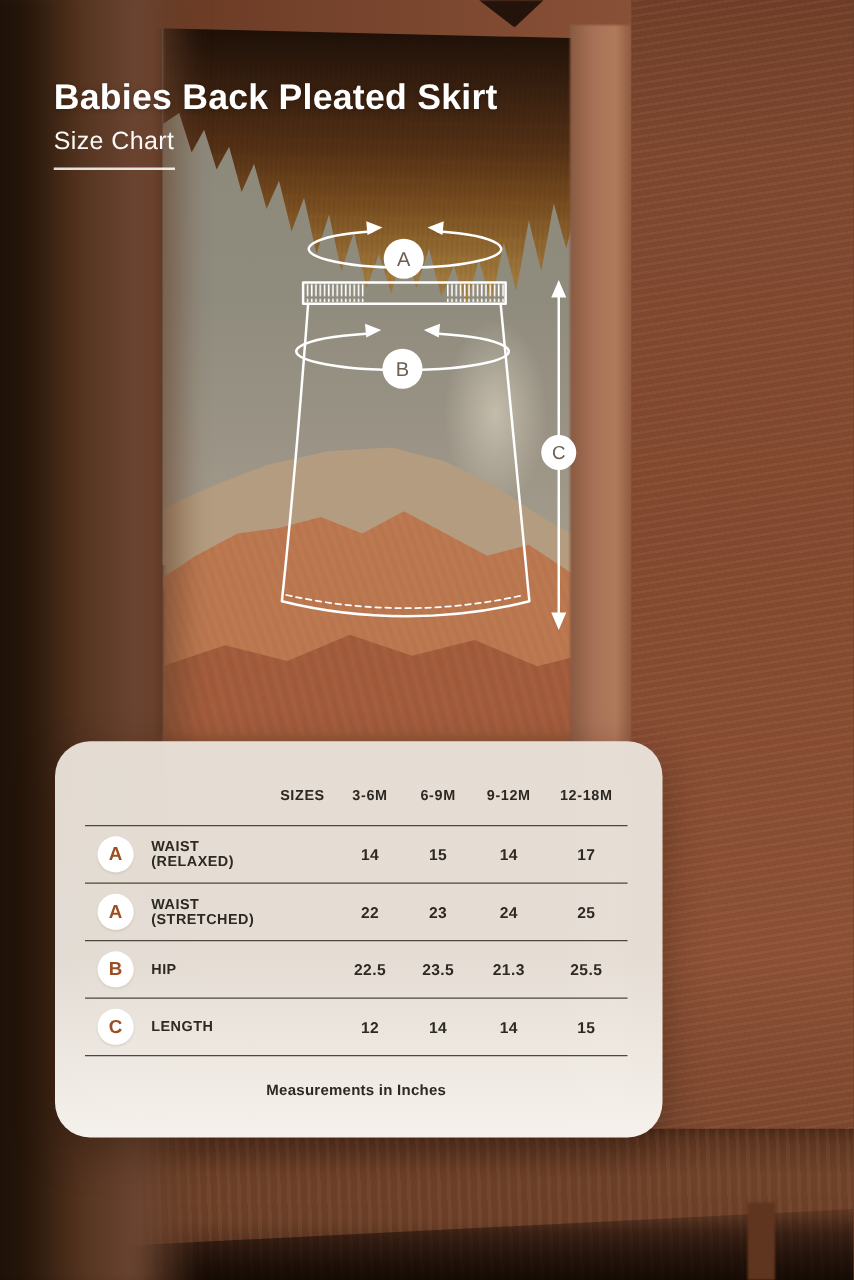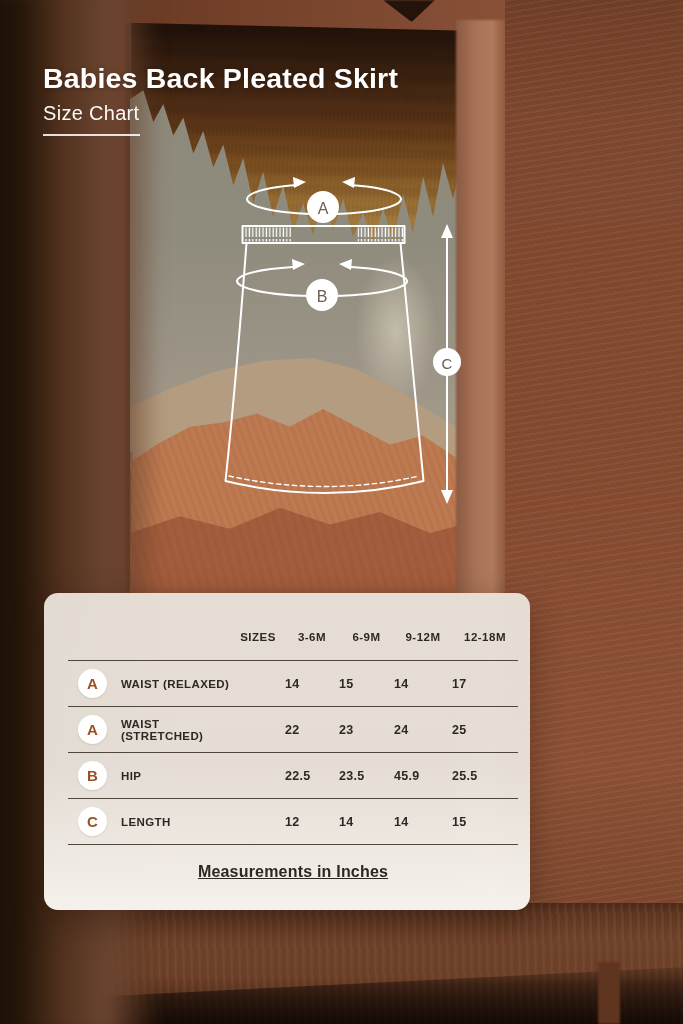--- a/index.html
+++ b/index.html
@@ -58,37 +58,37 @@
   .diagram-svg{position:absolute;inset:0;pointer-events:none;}
 
   
   .pagehead{position:absolute;left:43px;top:64px;color:var(--title-white);}
   .pagehead h1{font-size:28.5px;font-weight:700;letter-spacing:.2px;line-height:1.05;
     text-shadow:0 1px 4px rgba(30,12,4,.35);}
   .pagehead .sub{margin-top:8px;font-size:20px;font-weight:400;letter-spacing:.3px;opacity:.97;}
   .pagehead .rule{margin-top:9px;width:97px;height:2px;background:rgba(255,255,255,.85);}
 
   
-  .card{position:absolute;left:44px;top:593px;width:486px;height:317px;border-radius:14px;
-    padding:0 12px 0 24px;color:var(--text-dark);
+  .card{position:absolute;left:44px;top:593px;width:486px;height:317px;border-radius:28px;
+    padding:0 28px 0 24px;color:var(--text-dark);
     background:linear-gradient(180deg,rgba(232,225,216,.97) 0%,rgba(233,227,219,.96) 55%,rgba(247,243,238,.99) 100%);
     box-shadow:0 12px 32px rgba(30,15,6,.35);}
   .t-header,.t-row{display:grid;grid-template-columns:1fr 54px 54px 55px 58px 66px;align-items:center;}
   .t-header{height:67px;padding-top:20px;}
   .t-colhead{font-size:11.5px;font-weight:700;letter-spacing:.5px;text-align:center;}
   .t-rows{border-bottom:1px solid var(--line);}
   .t-row{height:46px;border-top:1px solid var(--line);}
   .t-first{display:flex;align-items:center;gap:14px;padding-left:10px;}
   .marker{width:29px;height:29px;border-radius:50%;background:#fff;display:flex;
     align-items:center;justify-content:center;flex:0 0 29px;box-shadow:0 1px 2px rgba(60,40,20,.12);}
   .marker-letter{color:var(--accent-rust);font-size:15px;font-weight:700;line-height:1;}
   .row-label{font-size:11.5px;letter-spacing:.4px;font-weight:bold;}
-  .t-val{font-size:12.5px;font-weight:700;letter-spacing:.3px;text-align:left;}
+  .t-val{font-size:12.5px;font-weight:700;letter-spacing:.3px;text-align:center;}
   .t-foot{height:66px;display:flex;align-items:center;justify-content:center;padding-bottom:12px;
-    font-size:16px;font-weight:700;letter-spacing:.2px;text-decoration:underline;}
+    font-size:12px;font-weight:700;letter-spacing:.2px;}
 </style>
 </head>
 <body>
 
 <div class="screen">
 
   <div class="bg">
     <div class="bg-base"></div>
     <div class="doorline"></div>
     <div class="sky"></div>
@@ -198,21 +198,21 @@
         <div class="t-row">
           <div class="t-cell t-first">
             <span class="marker">
               <span class="marker-letter">B</span>
             </span>
             <span class="row-label">HIP</span>
           </div>
           <div class="t-cell"></div>
           <div class="t-cell t-val">22.5</div>
           <div class="t-cell t-val">23.5</div>
-          <div class="t-cell t-val">45.9</div>
+          <div class="t-cell t-val">21.3</div>
           <div class="t-cell t-val">25.5</div>
         </div>
         <div class="t-row">
           <div class="t-cell t-first">
             <span class="marker">
               <span class="marker-letter">C</span>
             </span>
             <span class="row-label">LENGTH</span>
           </div>
           <div class="t-cell"></div>

